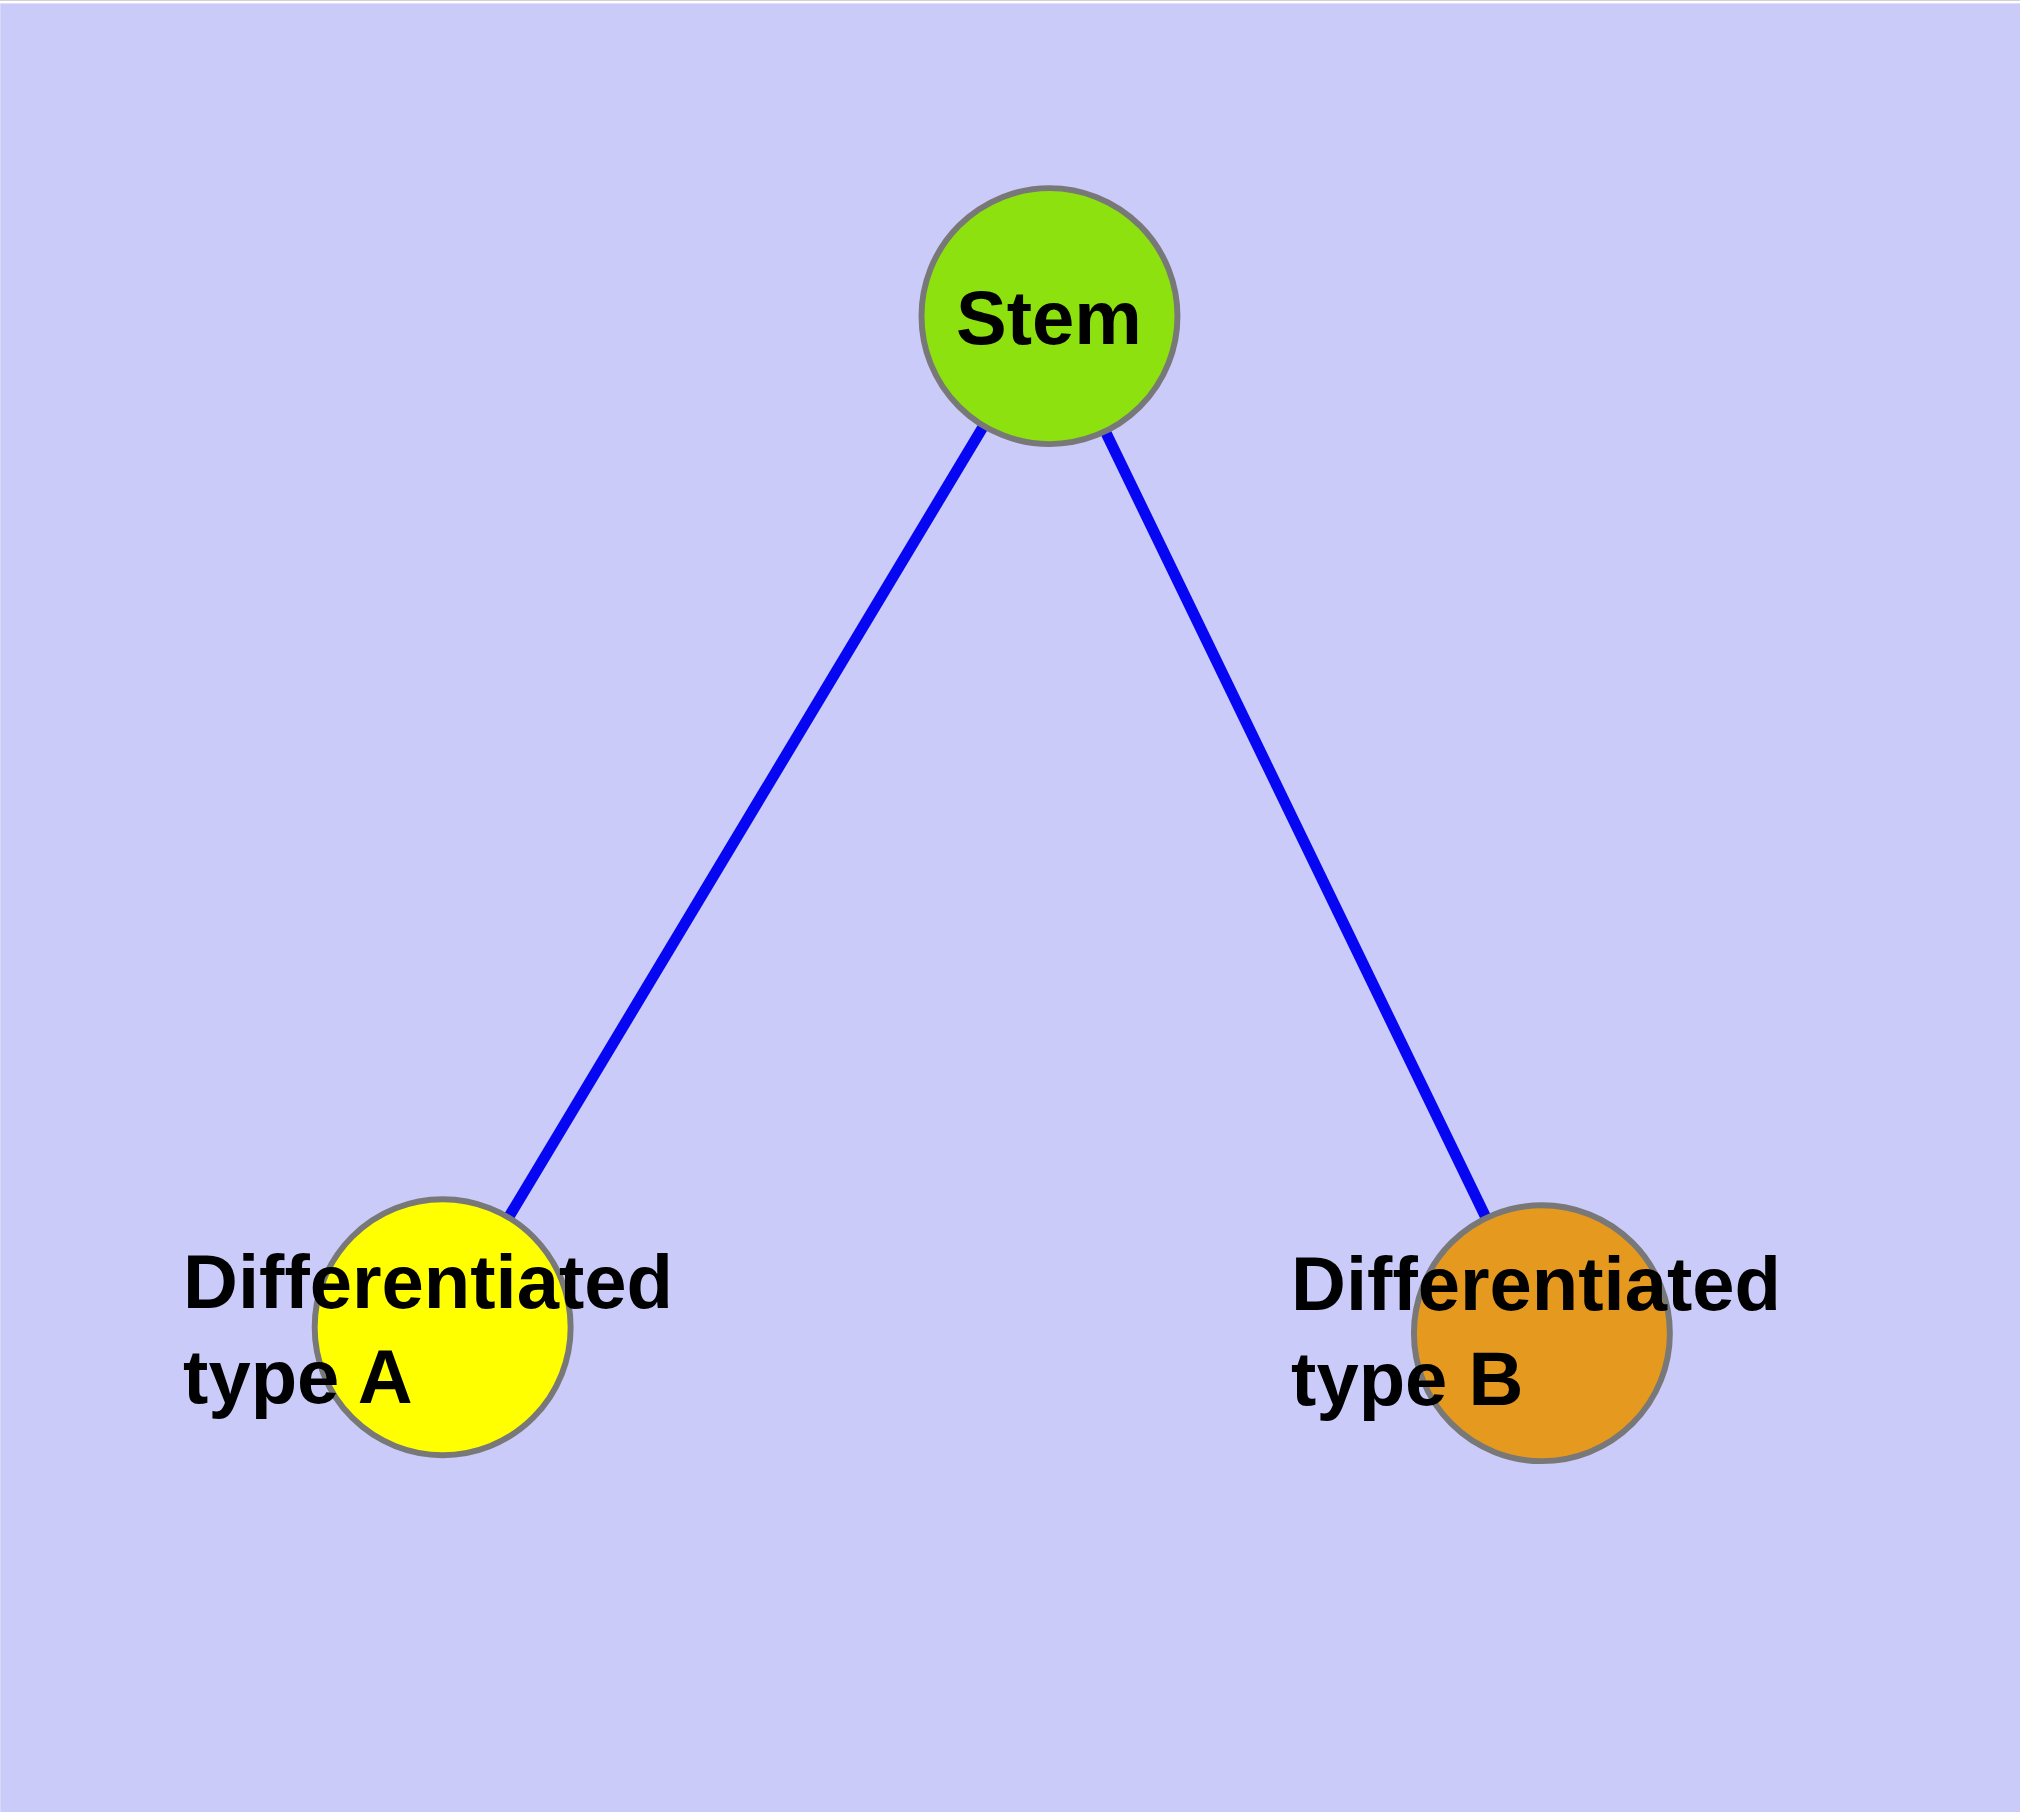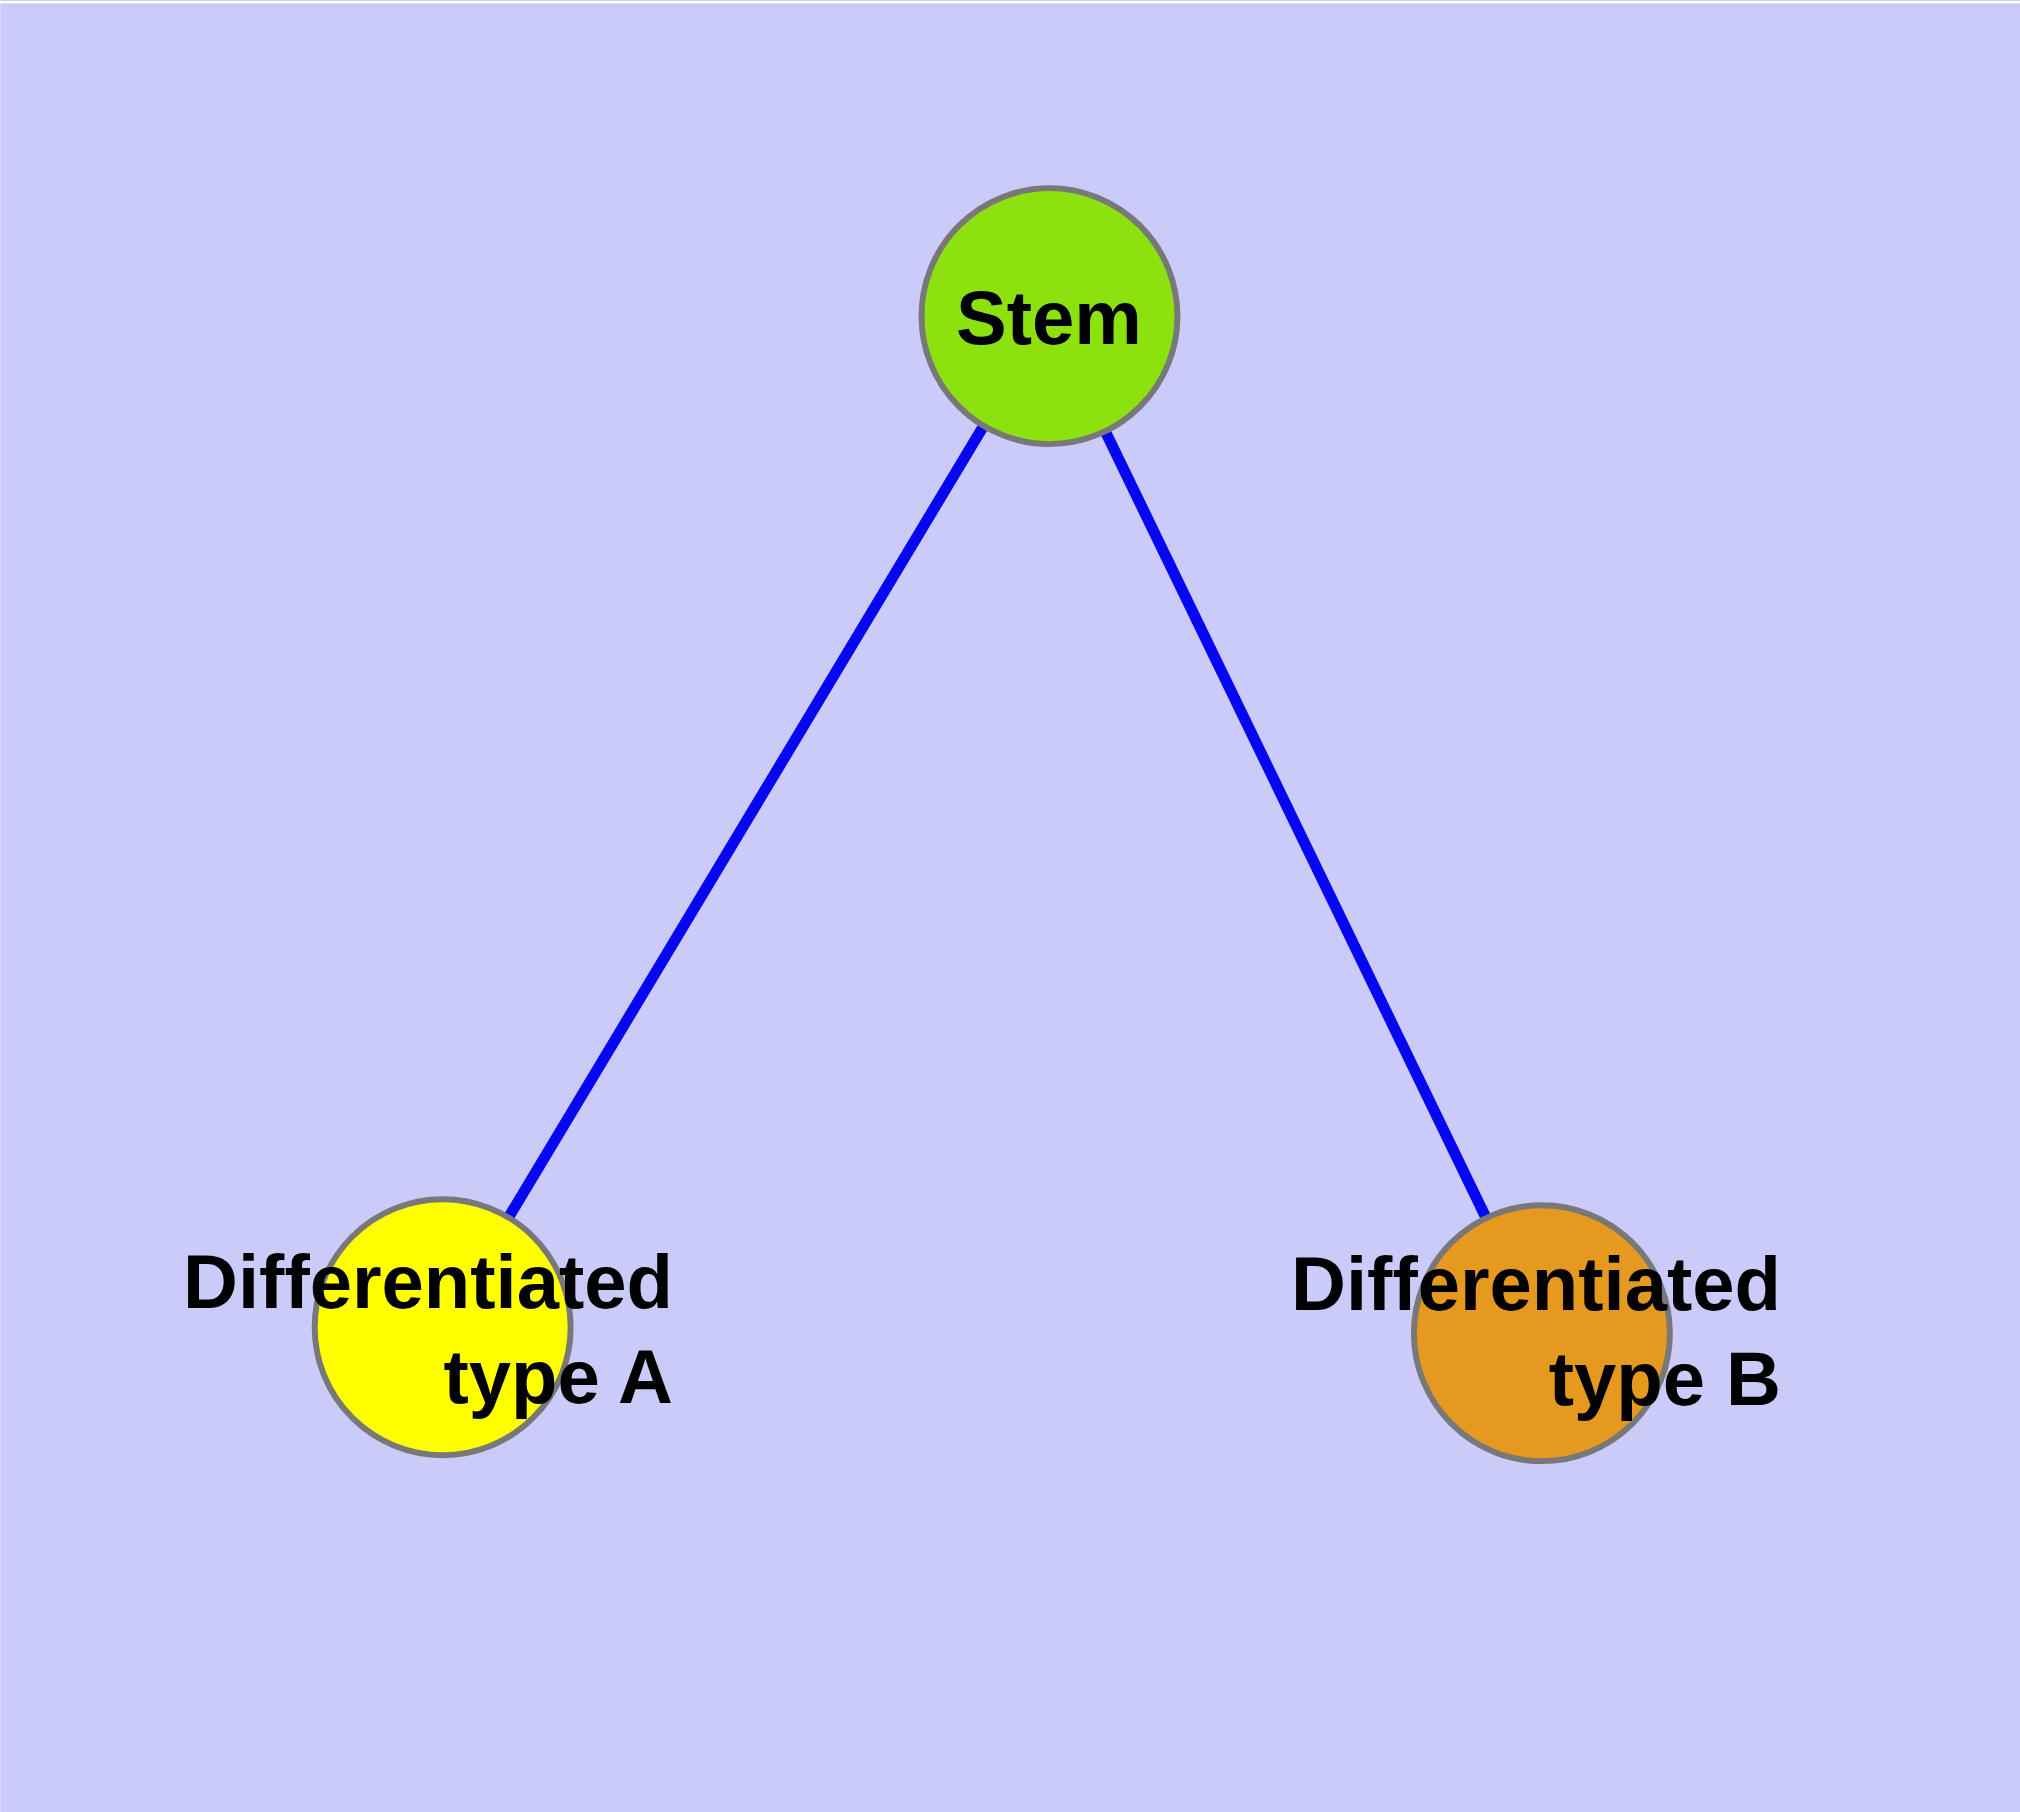--- a/index.html
+++ b/index.html
@@ -32,21 +32,21 @@
     z-index: 1;
   }
   .node-label {
     position: absolute;
     transform: translate(-50%, -50%);
     z-index: 2;
     font-weight: bold;
     font-size: 76px;
     line-height: 95px;
     color: #000000;
-    text-align: right;
+    text-align: left;
     white-space: pre-line;
     letter-spacing: 0;
   }
   .label-stem   { left: 1049px; top: 317px;  }
   .label-type-a { left: 428px;  top: 1329px; }
   .label-type-b { left: 1536px; top: 1331px; }
 </style>
 </head>
 <body>
 

